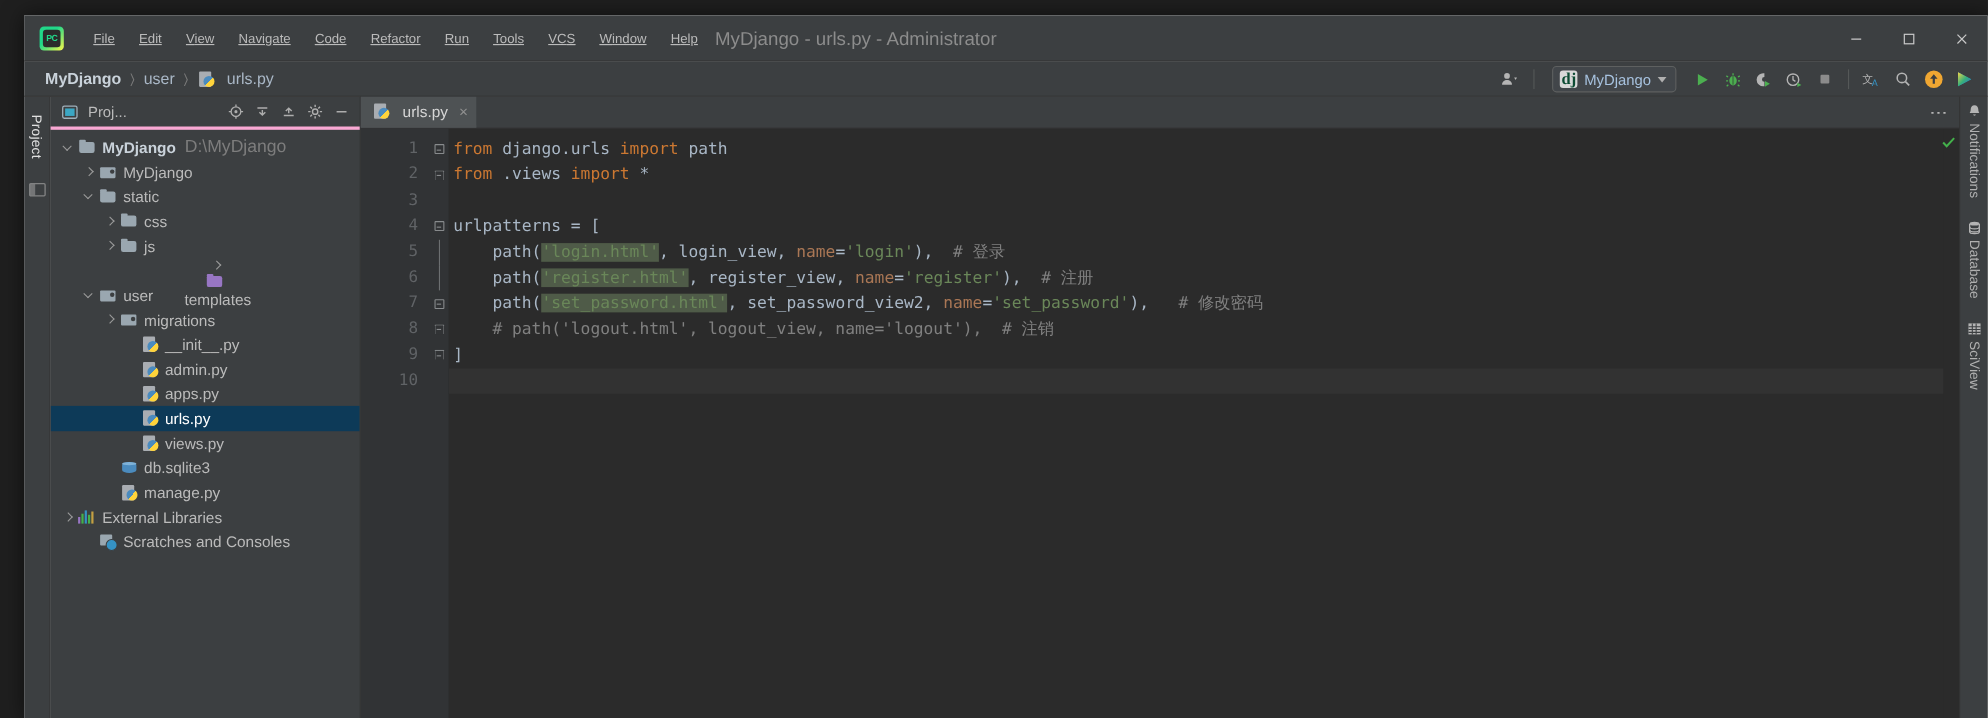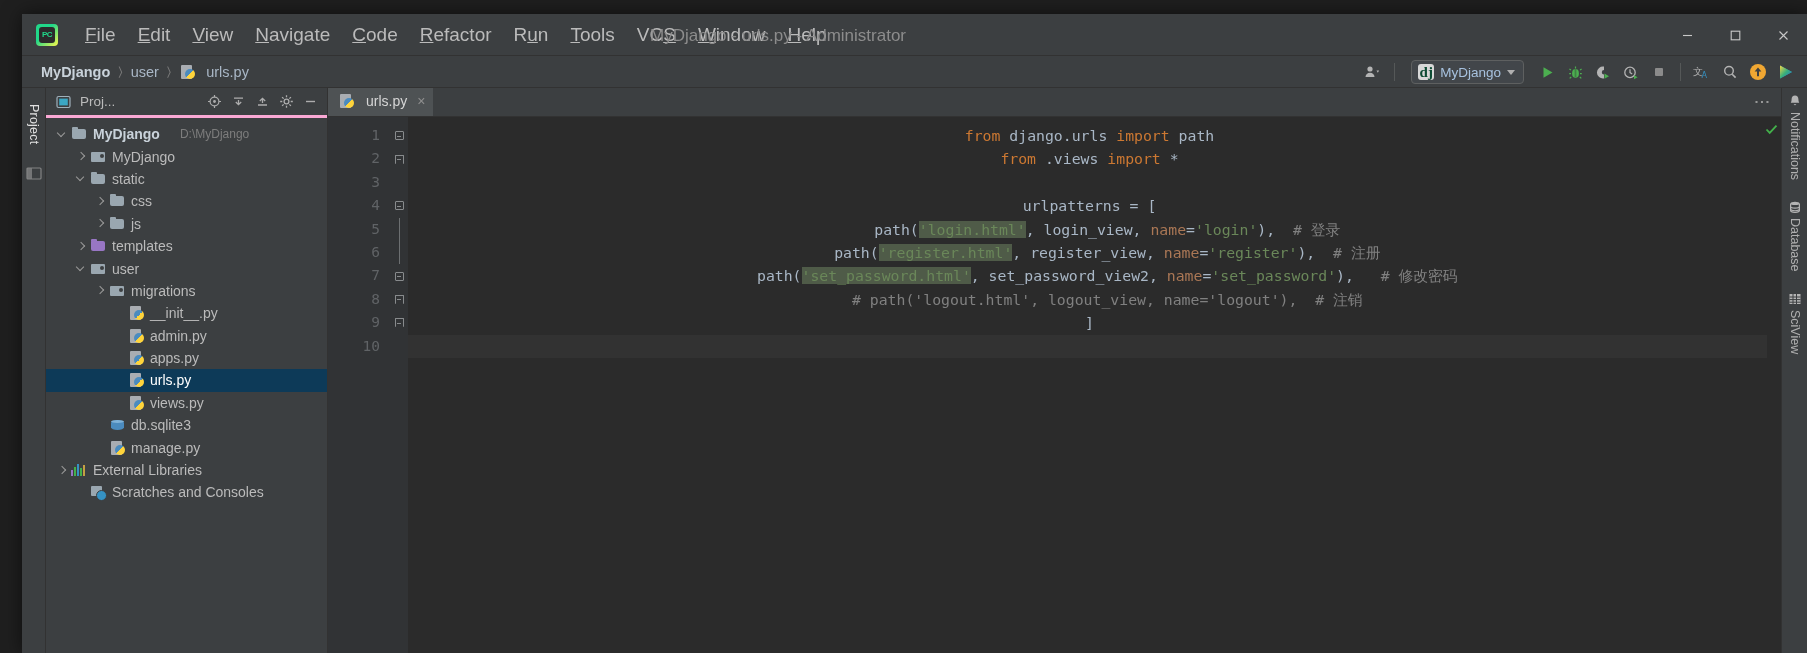--- a/index.html
+++ b/index.html
@@ -43,22 +43,22 @@
     background: #2b2b2b;
   }
   .app-logo .pc {
     position: absolute; left: 0; top: 0; width: 22px; height: 22px;
     display: flex; align-items: center; justify-content: center;
     color: #21d789; font-size: 8px; font-weight: bold;
     z-index: 2; letter-spacing: -.5px;
   }
   .menu { display: flex; align-items: center; gap: 0px; }
   .menu-item {
-    color: #bbbbbb; font-size: 19px;
-    padding: 4px 11px; cursor: default; white-space: nowrap;
+    color: #bbbbbb; font-size: 12px;
+    padding: 4px 11px; cursor: default; white-space: nowrap; text-decoration: underline;
   }
   .menu-item u { text-decoration: underline; }
   .win-title {
     color: #8c8c8c; font-size: 17px;
     position: absolute; left: 628px; top: 12px;
     white-space: nowrap;
   }
   .win-ctl {
     position: absolute; top: 0; height: 42px;
     display: flex; align-items: center;
@@ -199,21 +199,21 @@
   .ico.libs { display:flex; align-items:flex-end; gap:1px; height:16px; padding-bottom:2px; }
   .ico.libs i { display:block; width:2px; }
   .ico.scratch:before {
     content:""; position:absolute; left:1px; top:2px; width:11px; height:10px;
     background:#9aa7b0; border-radius:1px;
   }
   .ico.scratch:after {
     content:""; position:absolute; left:6px; top:6px; width:9px; height:9px;
     border-radius:50%; background:#3592c4; border:1.5px solid #3c3f41;
   }
-  .sub { color: #7d7d7d; font-size: 12px; margin-left: 20px; }
+  .sub { color: #7d7d7d; font-size: 16px; margin-left: 8px; }
   .rowlabel.bold { font-weight: bold; color: #c9d2da; }
 
   
   .editor { flex: 1; display: flex; flex-direction: column; min-width: 0; background: #2b2b2b; }
   .tabbar {
     height: 29px; min-height: 29px; background: #3c3f41;
     display: flex; align-items: stretch; position: relative;
     border-bottom: 1px solid #323232;
   }
   .tab {
@@ -248,21 +248,21 @@
   }
   .fmark:before {
     content:""; position:absolute; left:1.5px; top:3.5px; width:4px; height:1px; background:#888b8d;
   }
   .fline { width: 1px; background: #6c6f71; height: 23.4px; }
   .code {
     flex: 1; background: #2b2b2b; padding-top: 7px;
     font-family: "DejaVu Sans Mono", monospace; font-size: 14.8px;
     color: #a9b7c6; overflow: hidden; position: relative;
   }
-  .code .cl { height: 23.4px; line-height: 23.4px; white-space: pre; padding-left: 4px; text-align: center; }
+  .code .cl { height: 23.4px; line-height: 23.4px; white-space: pre; padding-left: 4px; }
   .cl.cur { background: #323232; }
   .kw { color: #cc7832; }
   .str { color: #6a8759; }
   .str.hl { background: #4f5b48; }
   .cmt { color: #808080; }
   .narg { color: #aa7755; }
   .plain { color: #a9b7c6; }
 
   .scrollgutter {
     width: 14px; background: #2b2b2b; flex: none; position: relative;
@@ -486,21 +486,21 @@
             <div class="row" style="padding-left: 48px;">
               <span class="arrow r"></span>
               <span class="ico folder"></span>
               <span class="rowlabel">css</span>
             </div>
             <div class="row" style="padding-left: 48px;">
               <span class="arrow r"></span>
               <span class="ico folder"></span>
               <span class="rowlabel">js</span>
             </div>
-            <div class="row" style="padding-left: 29px;">
+            <div class="row" style="padding-left: 29px; flex-direction: column;">
               <span class="arrow r"></span>
               <span class="ico folder purple"></span>
               <span class="rowlabel">templates</span>
             </div>
             <div class="row" style="padding-left: 29px;">
               <span class="arrow d"></span>
               <span class="ico module"></span>
               <span class="rowlabel">user</span>
             </div>
             <div class="row" style="padding-left: 48px;">

